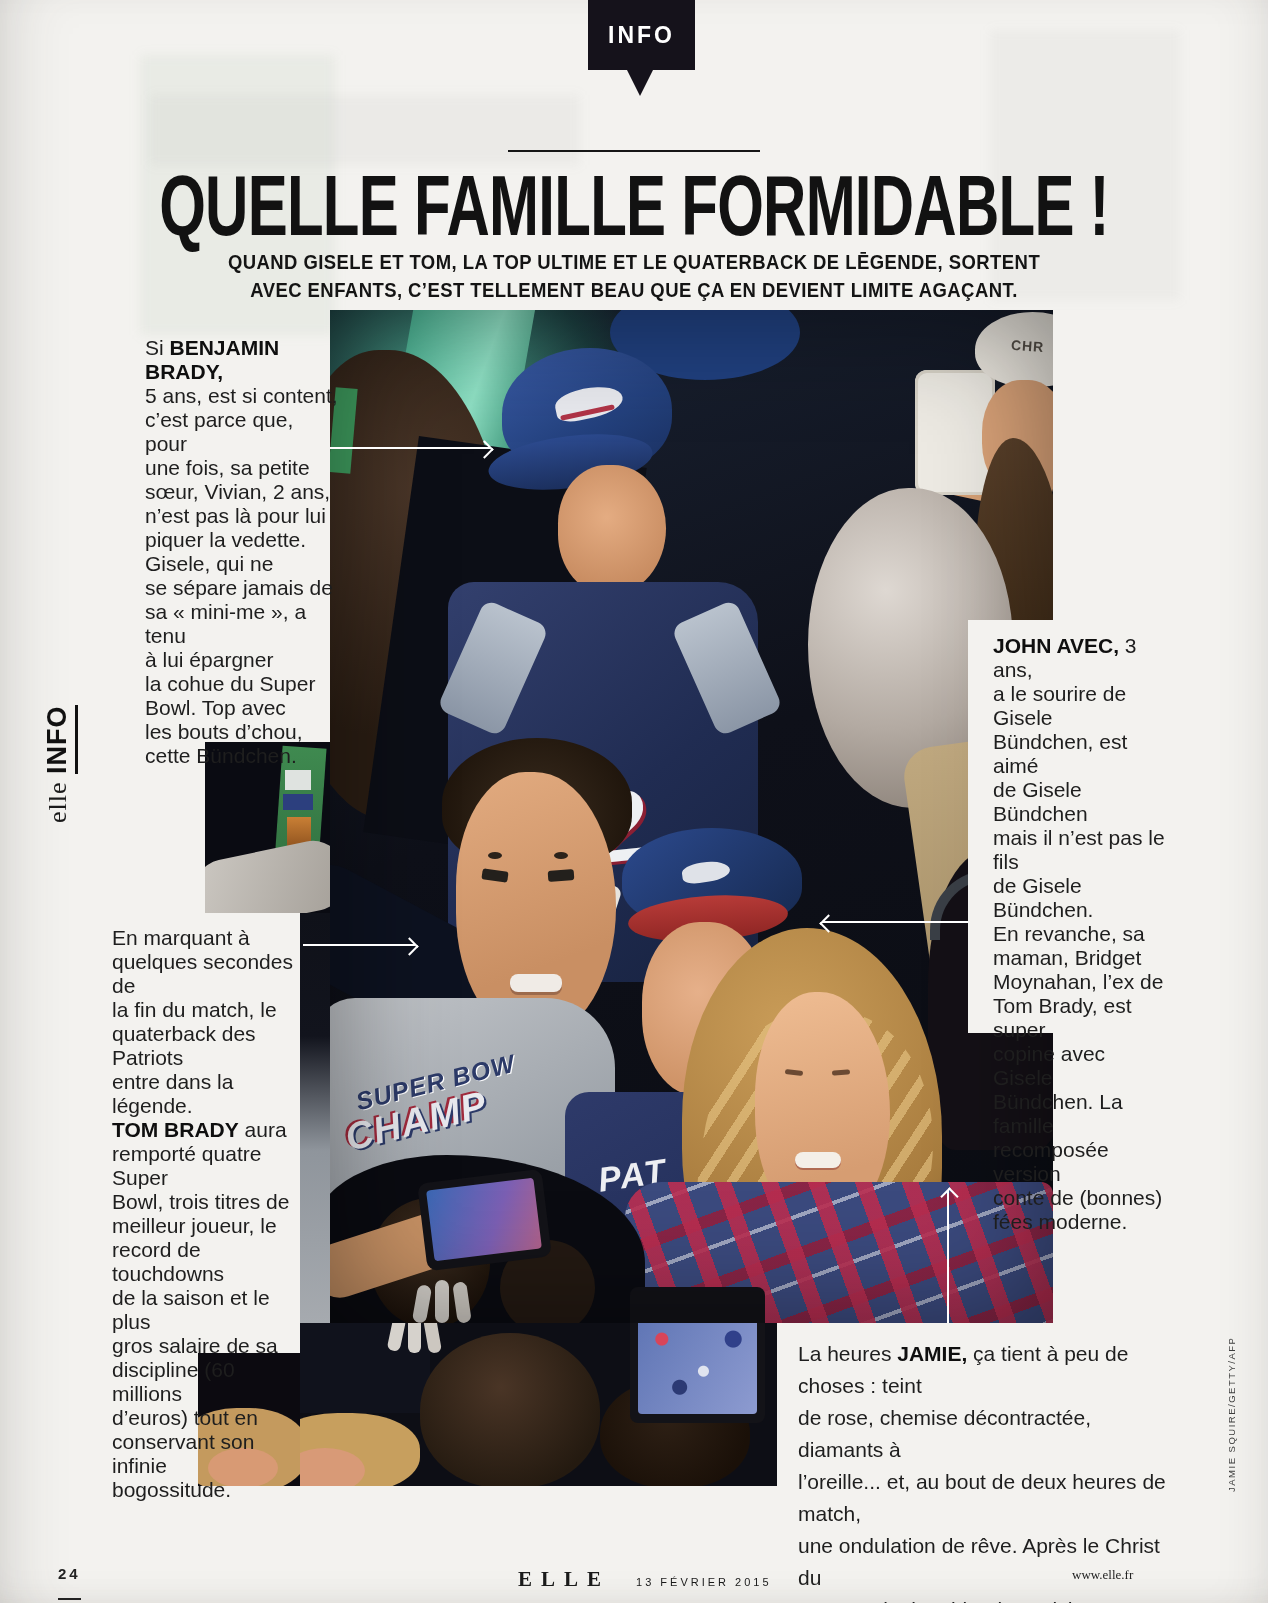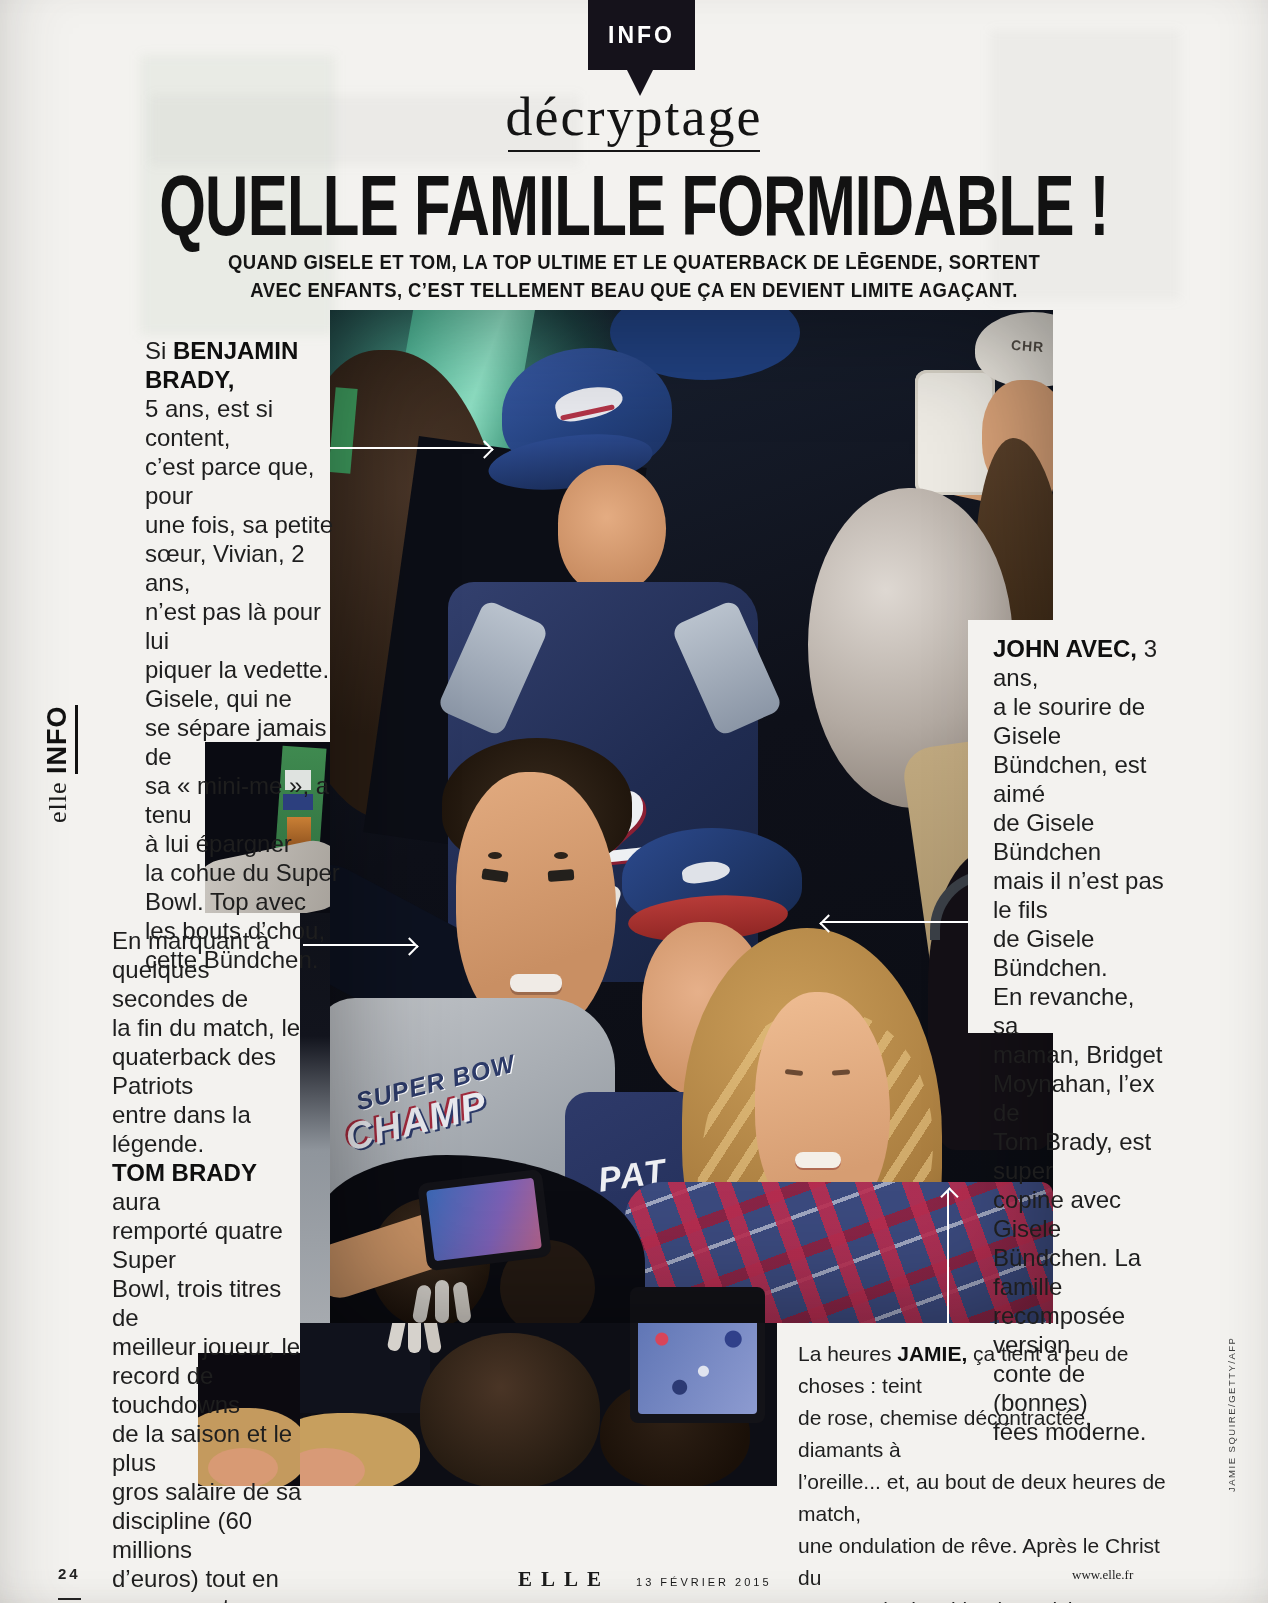--- a/index.html
+++ b/index.html
@@ -28,21 +28,21 @@
   
   .ph{position:absolute;background:#10121c;overflow:hidden;}
   #ph-main{left:330px;top:310px;width:723px;height:1013px;
            background:linear-gradient(160deg,#1a2334 0%,#0e1019 45%,#0a0c12 100%);}
   #ph-leftmid{left:205px;top:742px;width:125px;height:171px;background:#0a0b12;}
   #ph-leftstrip{left:300px;top:913px;width:30px;height:410px;
            background:linear-gradient(180deg,#0f1119 0%,#12141d 30%,#8f959c 58%,#a6aaaf 100%);}
   #ph-bottom{left:300px;top:1323px;width:485px;height:163px;background:#0d0e15;}
   #ph-bottomleft{left:198px;top:1353px;width:102px;height:133px;background:#0c0a10;}
   
-  .cap{position:absolute;font-size:24px;line-height:29px;color:#1e1e1e;white-space:pre-line;z-index:6;}
+  .cap{position:absolute;font-size:21px;line-height:24px;color:#1e1e1e;white-space:pre-line;z-index:6;}
   .cap b{font-weight:700;color:#0f0f0f;}
   #cap-benjamin{left:145px;top:336px;width:196px;}
   #john-box{left:968px;top:620px;width:200px;height:413px;background:#f3f2ef;z-index:5;}
   #cap-john{left:993px;top:634px;width:172px;}
   #cap-tom{left:112px;top:926px;width:196px;}
   #gisele-box{left:777px;top:1323px;width:395px;height:205px;background:#f3f2ef;z-index:5;}
   #cap-gisele{left:798px;top:1338px;width:372px;font-size:21px;line-height:32px;}
   
   .arrow{position:absolute;background:#fff;z-index:7;}
   .chev{position:absolute;width:11px;height:11px;border:2px solid #fff;z-index:7;background:none;}
@@ -65,21 +65,20 @@
 <div id="page">
 
   <div class="ghost" style="left:140px;top:55px;width:195px;height:280px;background:rgba(110,150,115,.08);"></div>
   <div class="ghost" style="left:150px;top:95px;width:430px;height:70px;background:rgba(120,120,125,.06);"></div>
   <div class="ghost" style="left:990px;top:30px;width:190px;height:270px;background:rgba(130,130,140,.06);"></div>
 
   <div class="abs" id="info-tag">
       <span>INFO</span>
     </div>
   <div class="abs" id="info-tri"></div>
-  <div class="abs" id="kicker">décryptage</div>
   <div class="abs" id="kicker-rule"></div>
   <div class="abs" id="headline">QUELLE FAMILLE FORMIDABLE !</div>
   <div class="abs subline" style="top:250px;">QUAND GISELE ET TOM, LA TOP ULTIME ET LE QUATERBACK DE LĒGENDE, SORTENT</div>
   <div class="abs subline" style="top:278px;">AVEC ENFANTS, C’EST TELLEMENT BEAU QUE ÇA EN DEVIENT LIMITE AGAÇANT.</div>
 
   <div class="abs" id="brand-vert"><span class="elle">elle </span><span class="info">INFO</span></div>
 
   <div class="ph" id="ph-main">
     <div class="s" style="left:-20px;top:-30px;width:330px;height:260px;background:radial-gradient(ellipse at 40% 40%,rgba(98,216,178,.75),rgba(35,120,95,.35) 55%,transparent 75%);"></div>
     <div class="s" style="left:70px;top:-15px;width:120px;height:190px;background:linear-gradient(100deg,#49b393,#8fe0c4 60%,#3c9478);transform:rotate(10deg);"></div>

